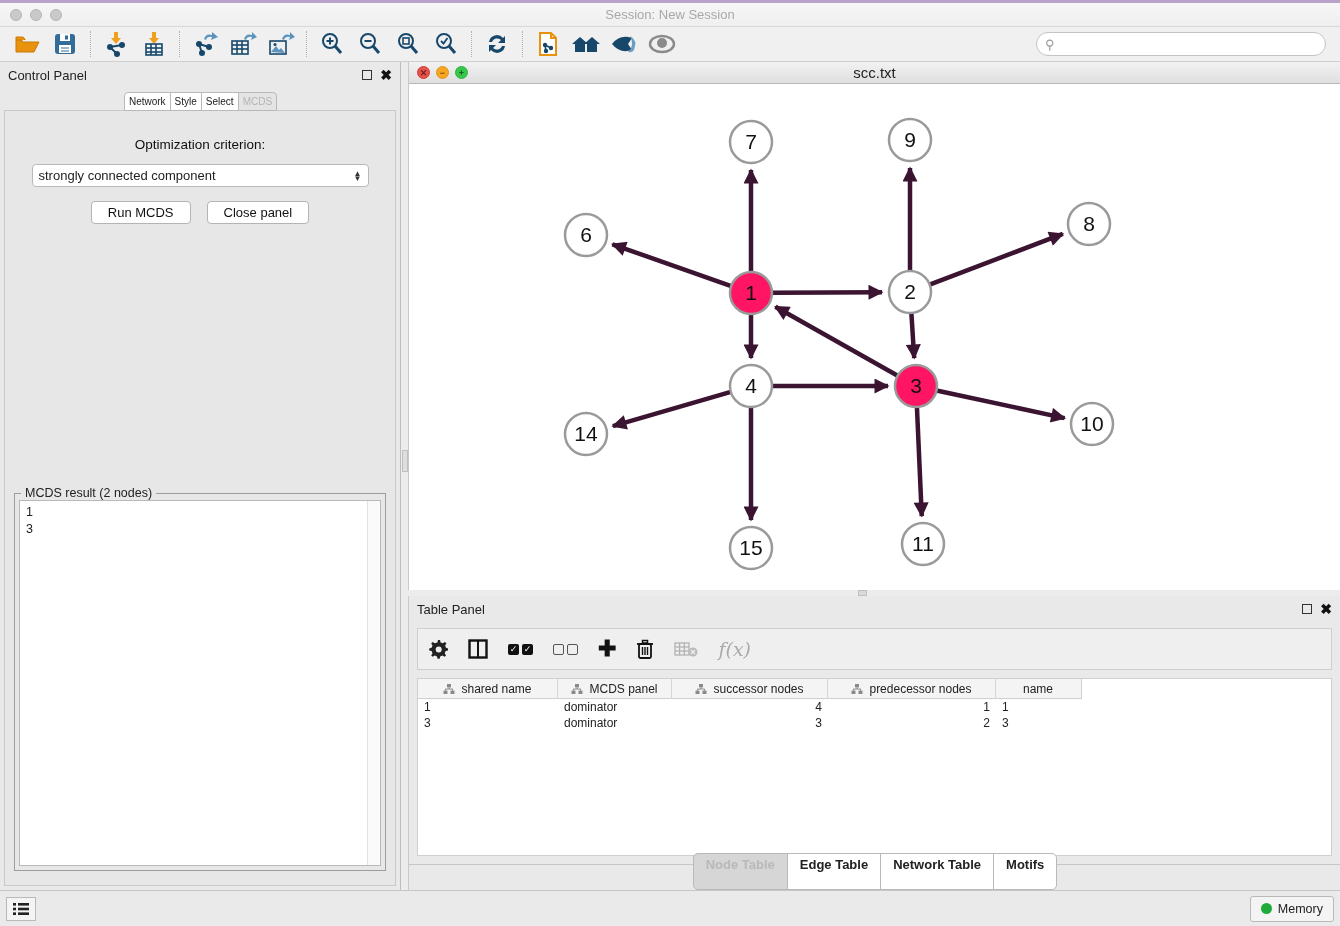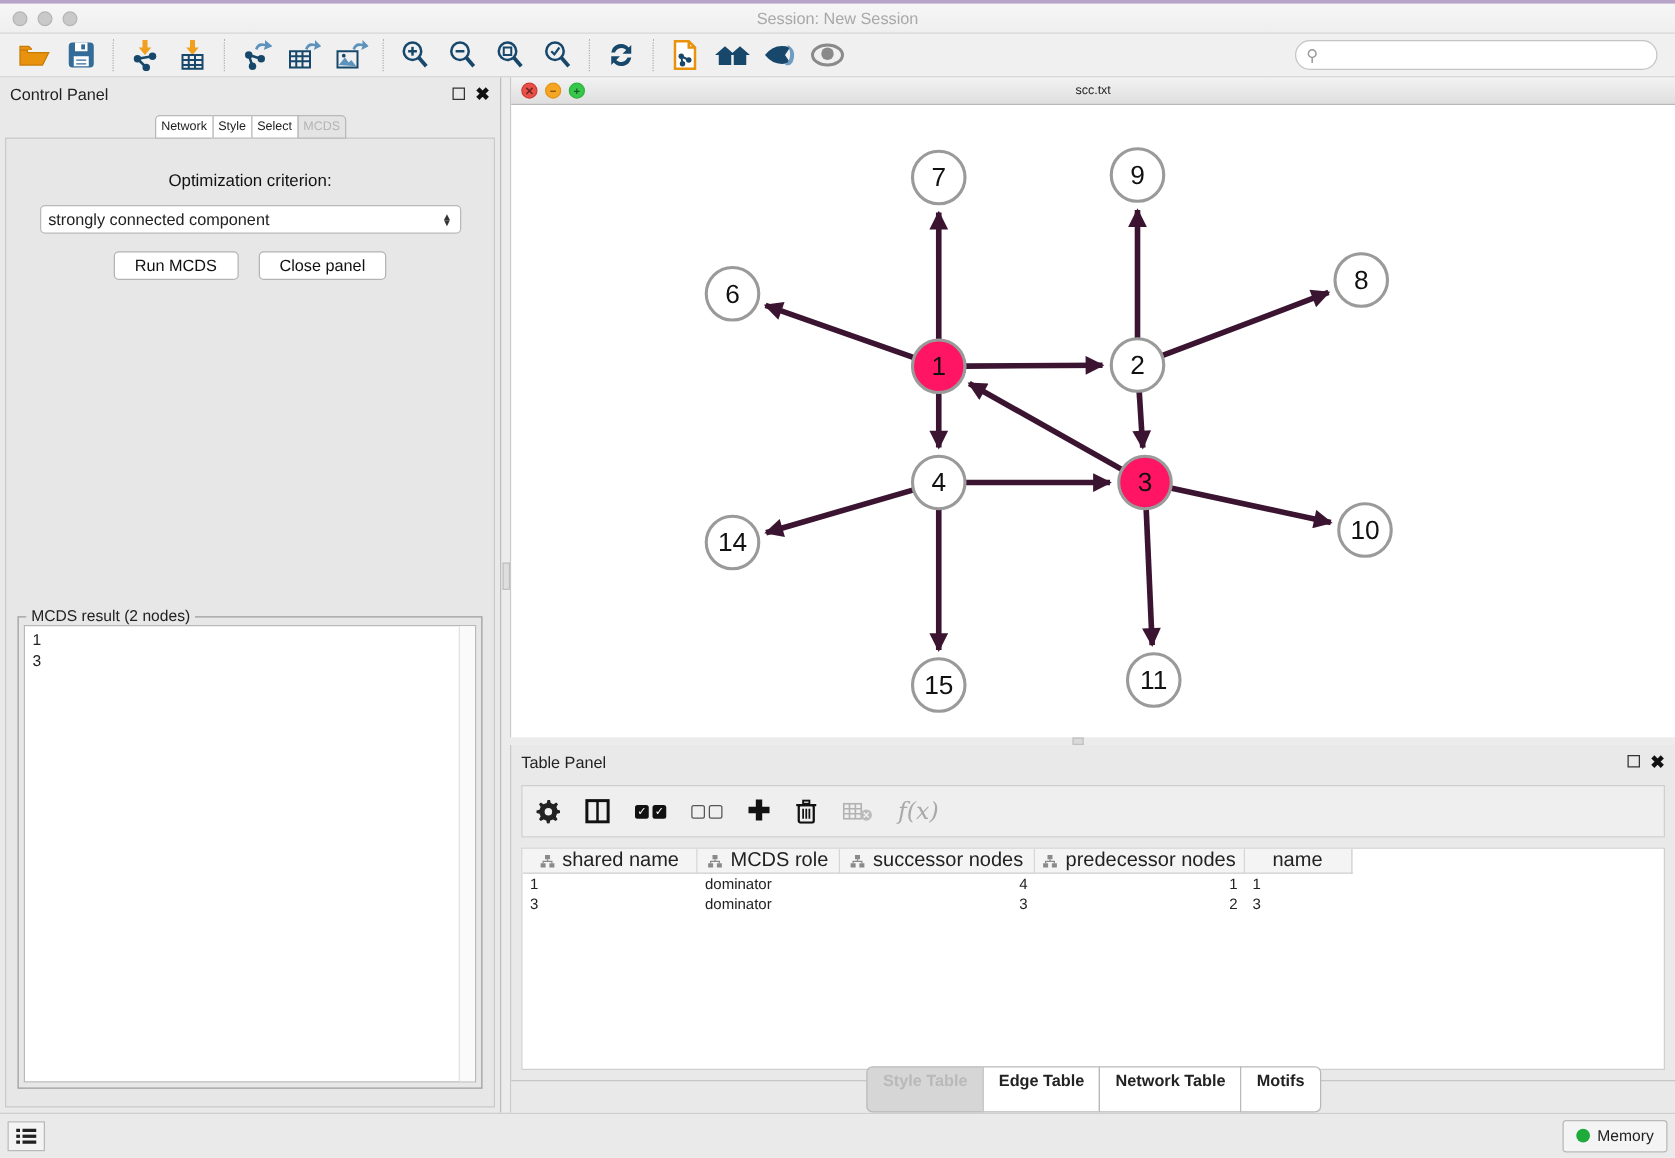--- a/index.html
+++ b/index.html
@@ -51,37 +51,37 @@
   .mcds-scroll { position:absolute; top:7px; right:5px; bottom:5px; width:13px; background:#fafafa; border-left:1px solid #e2e2e2; }
 
   
   .net-window { height:528px; display:flex; flex-direction:column; border-left:1px solid #c9c9c9; }
   .net-titlebar { height:24px; background:linear-gradient(#f2f2f2,#dfdfdf); border-bottom:1px solid #b8b8b8; display:flex; align-items:center; position:relative; }
   .net-traffic { display:flex; gap:6px; margin-left:8px; }
   .nt-dot { width:13px; height:13px; border-radius:50%; display:flex; align-items:center; justify-content:center; font-size:9px; font-weight:bold; color:rgba(0,0,0,.55); }
   .nt-red { background:#e8514a; border:1px solid #d33b34; }
   .nt-yellow { background:#f6a623; border:1px solid #e0951b; }
   .nt-green { background:#37c84b; border:1px solid #2cb33f; }
-  .net-title { position:absolute; left:0; right:0; text-align:center; font-size:10px; color:#222; }
+  .net-title { position:absolute; left:0; right:0; text-align:center; font-size:15px; color:#222; }
   .net-canvas { flex:1; background:#fff; position:relative; }
   .h-splitter { height:6px; background:#ececec; position:relative; }
   .h-splitter .handle { position:absolute; left:450px; top:0; width:9px; height:6px; background:#d9d9d9; border:1px solid #c0c0c0; }
 
   
   .table-panel { flex:1; background:#e9e9e9; display:flex; flex-direction:column; border-left:1px solid #c9c9c9; }
   .tp-toolbar { margin:6px 8px 0 8px; height:42px; background:#efefef; border:1px solid #cfcfcf; display:flex; align-items:center; padding:0 10px; gap:20px; }
   .tp-ic { display:flex; align-items:center; justify-content:center; }
   .fx { font-family:"DejaVu Serif", serif; font-style:italic; font-size:19px; color:#a9a9a9; }
   .chk { width:11px; height:11px; background:#111; border-radius:2px; color:#fff; font-size:9px; line-height:11px; text-align:center; display:inline-block; }
   .unchk { width:11px; height:11px; border:1.5px solid #555; border-radius:2px; display:inline-block; background:#efefef; }
   .pair { display:flex; gap:3px; }
   .plus-ic { font-size:22px; font-weight:bold; color:#111; line-height:20px; }
   .tp-table { margin:8px 8px 0 8px; background:#fff; border:1px solid #cfcfcf; flex:1; overflow:hidden; display:flex; flex-direction:column; }
   .thead { display:flex; background:#f4f4f4; border-bottom:1px solid #cfcfcf; height:20px; width:664px; border-right:1px solid #cfcfcf; }
-  .th { display:flex; align-items:center; justify-content:center; gap:6px; font-size:16px; color:#222; border-right:1px solid #d6d6d6; height:20px; }
+  .th { display:flex; align-items:center; justify-content:center; gap:6px; font-size:12px; color:#222; border-right:1px solid #d6d6d6; height:20px; }
   .th:last-child { border-right:none; }
   .trow { display:flex; height:16px; align-items:center; }
   .tcell { font-size:12px; padding:0 6px; overflow:hidden; }
   .tcell.right { text-align:right; }
   .tp-footer { height:26px; border-top:1px solid #c6c6c6; margin-top:8px; display:flex; justify-content:center; position:relative; background:#e9e9e9; }
   .tp-tabs { display:flex; margin-top:-12px; }
   .tp-tab { border:1px solid #b9b9b9; background:#fff; padding:3px 12px; font-size:13px; font-weight:bold; margin-right:-1px; }
   .tp-tab:first-child { border-radius:5px 0 0 5px; }
   .tp-tab:last-child { border-radius:0 5px 5px 0; }
   .tp-tab.active { background:#d6d6d6; color:#b9b9b9; }
@@ -427,21 +427,21 @@
             </div>
             <div class="th" style="width: 114px;">
               <svg width="12" height="12">
                 <g fill="#8a8a8a">
                   <rect x="4" y="1" width="4" height="3.4"></rect>
                   <rect x="0.5" y="7.6" width="4" height="3.4"></rect>
                   <rect x="7.5" y="7.6" width="4" height="3.4"></rect>
                 </g>
                 <path d="M6 4.4 L6 6 M2.5 7.6 L2.5 6 L9.5 6 L9.5 7.6" stroke="#8a8a8a" fill="none"></path>
               </svg>
-              <span>MCDS role</span>
+              <span>MCDS panel</span>
             </div>
             <div class="th" style="width: 156px;">
               <svg width="12" height="12">
                 <g fill="#8a8a8a">
                   <rect x="4" y="1" width="4" height="3.4"></rect>
                   <rect x="0.5" y="7.6" width="4" height="3.4"></rect>
                   <rect x="7.5" y="7.6" width="4" height="3.4"></rect>
                 </g>
                 <path d="M6 4.4 L6 6 M2.5 7.6 L2.5 6 L9.5 6 L9.5 7.6" stroke="#8a8a8a" fill="none"></path>
               </svg>
@@ -474,21 +474,21 @@
               <div class="tcell left" style="width: 140px;">3</div>
               <div class="tcell left" style="width: 114px;">dominator</div>
               <div class="tcell right" style="width: 156px;">3</div>
               <div class="tcell right" style="width: 168px;">2</div>
               <div class="tcell left" style="width: 84px;">3</div>
             </div>
           </div>
       </div>
       <div class="tp-footer">
         <div class="tp-tabs">
-          <div class="tp-tab active">Style Table</div>
+          <div class="tp-tab active">Node Table</div>
           <div class="tp-tab">Edge Table</div>
           <div class="tp-tab">Network Table</div>
           <div class="tp-tab">Motifs</div>
         </div>
       </div>
     </div>
 
   </div>
 </div>
 

